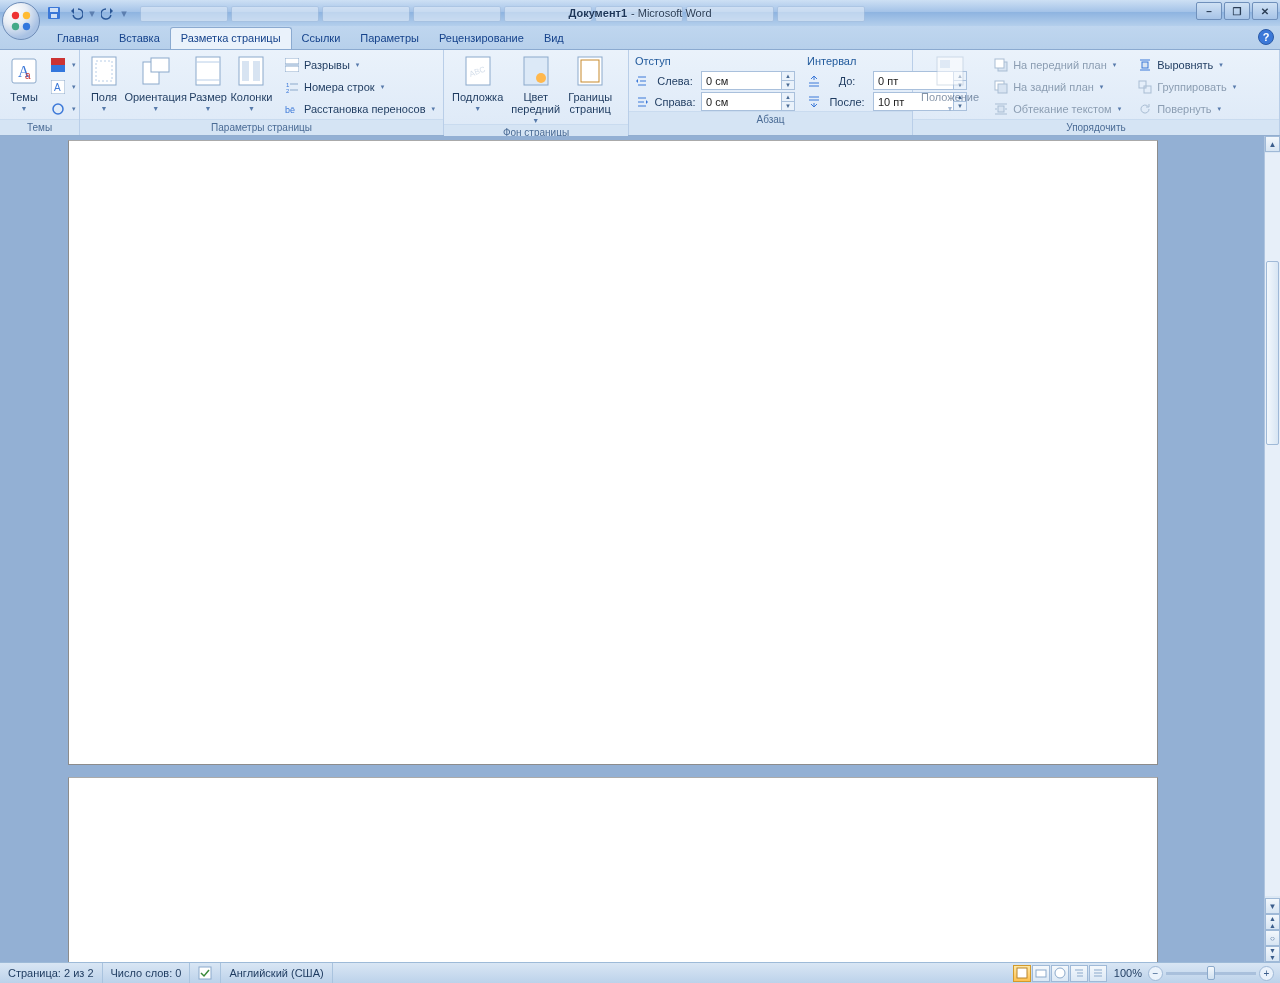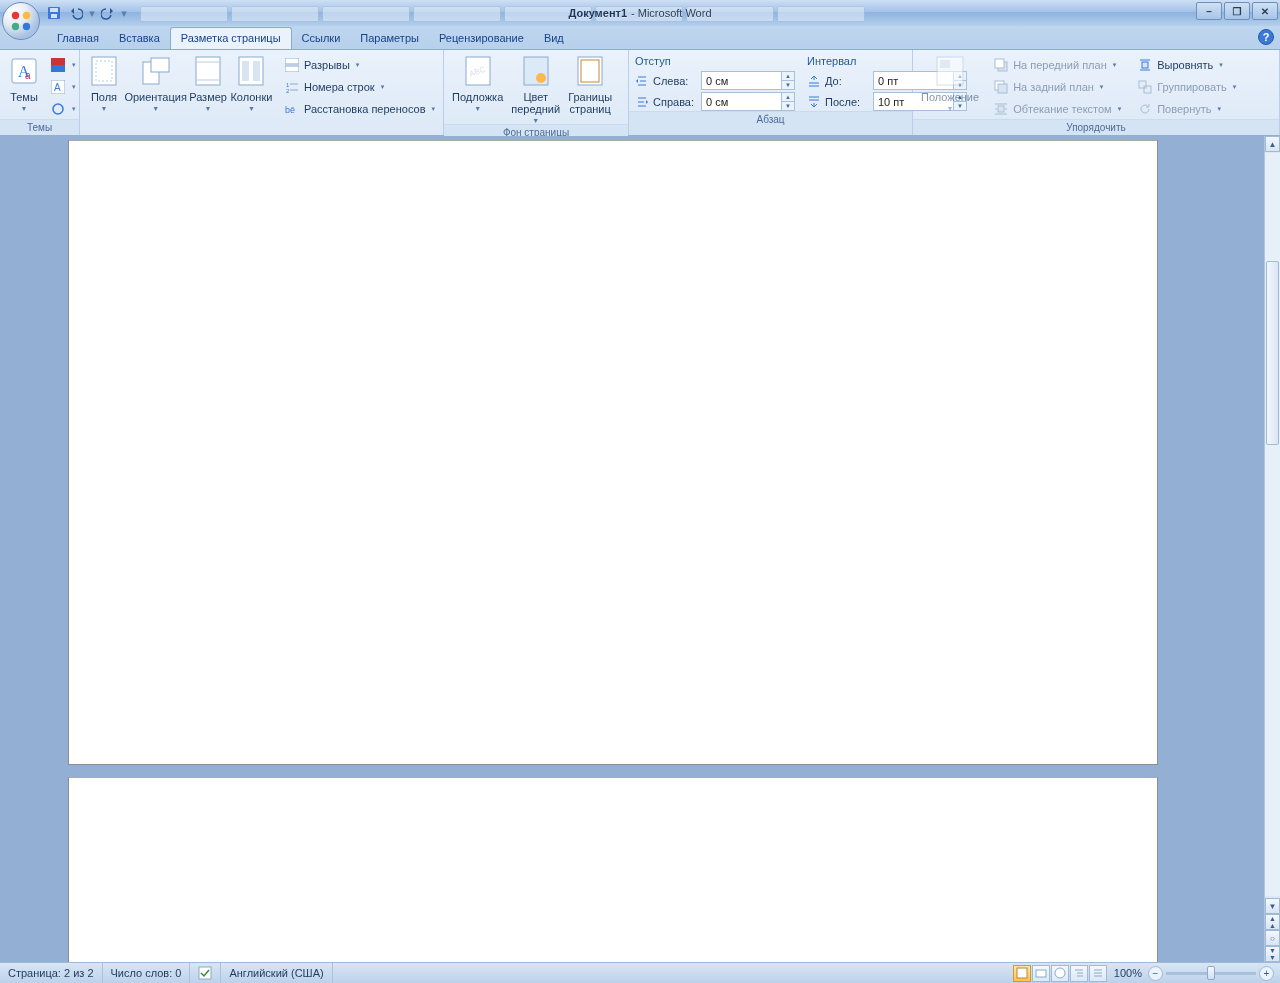--- a/index.html
+++ b/index.html
@@ -39,21 +39,21 @@
 .small-col { display:flex; flex-direction:column; gap:2px; padding-top:2px;}
 .small-btn { display:flex; align-items:center; height:20px; padding:0 4px; color:#1d3a5f; gap:4px; white-space:nowrap;}
 .small-btn.disabled{color:#8b9db2;}
 .small-btn .ico { width:16px; height:16px; display:flex; align-items:center; justify-content:center;}
 .small-btn .drop-ar{font-size:7px;color:#567aab;margin-left:2px;}
 
 .para-block{display:flex;flex-direction:column;padding:2px 6px 0;gap:2px;}
 .para-title{font-size:11px;color:#215a9c;margin-bottom:2px;}
 .para-row{display:flex;align-items:center;height:19px;gap:4px;}
 .para-row .ico{width:14px;height:14px;}
-.para-row .lbl{font-size:11px;color:#1d3a5f;width:44px;}
+.para-row .lbl{font-size:11px;color:#1d3a5f;width:44px;text-align:center;}
 .spin-box{display:flex;align-items:center;border:1px solid #a9c0dc;background:#fff;height:19px;gap:33px;}
 .spin-box input{border:none;width:46px;height:17px;font-size:11px;padding:0 4px;color:#1d1d1d;outline:none;background:#fff;}
 .spin-arrows{display:flex;flex-direction:column;border-left:1px solid #a9c0dc;}
 .spin-arrows span{width:12px;height:8.5px;font-size:6px;display:flex;align-items:center;justify-content:center;color:#4a6b95;background:#eaf2fb;}
 .spin-arrows span:first-child{border-bottom:1px solid #a9c0dc;}
 
 
 .doc-area{position:absolute;left:0;right:16px;top:136px;bottom:21px;background:#93b0d4;overflow:hidden;}
 .page{position:absolute;left:68px;width:1090px;background:#fff;border:1px solid #8c8c8c;border-top-color:#aaa;}
 .page1{top:4px;height:625px;}
@@ -265,20 +265,21 @@
             <span class="ico">
               <svg width="14" height="14">
                 <text x="0" y="11" font-size="9" fill="#3b78d8">bē</text>
               </svg>
             </span>
             <span>Расстановка переносов</span>
             <span class="drop-ar">▾</span>
           </div>
       </div>
     </div>
+    <div class="group-label">Параметры страницы</div>
   </div>
 
   <div class="group" style="width:185px">
     <div class="group-body">
       <div class="big-btn">
         <div class="ico">
             <svg width="26" height="30">
               <rect x="1" y="1" width="24" height="28" fill="#fff" stroke="#8ba9cb"></rect>
               <text x="4" y="18" font-size="8" fill="#d4deea" transform="rotate(-20 13 15)">ABC</text>
             </svg>

